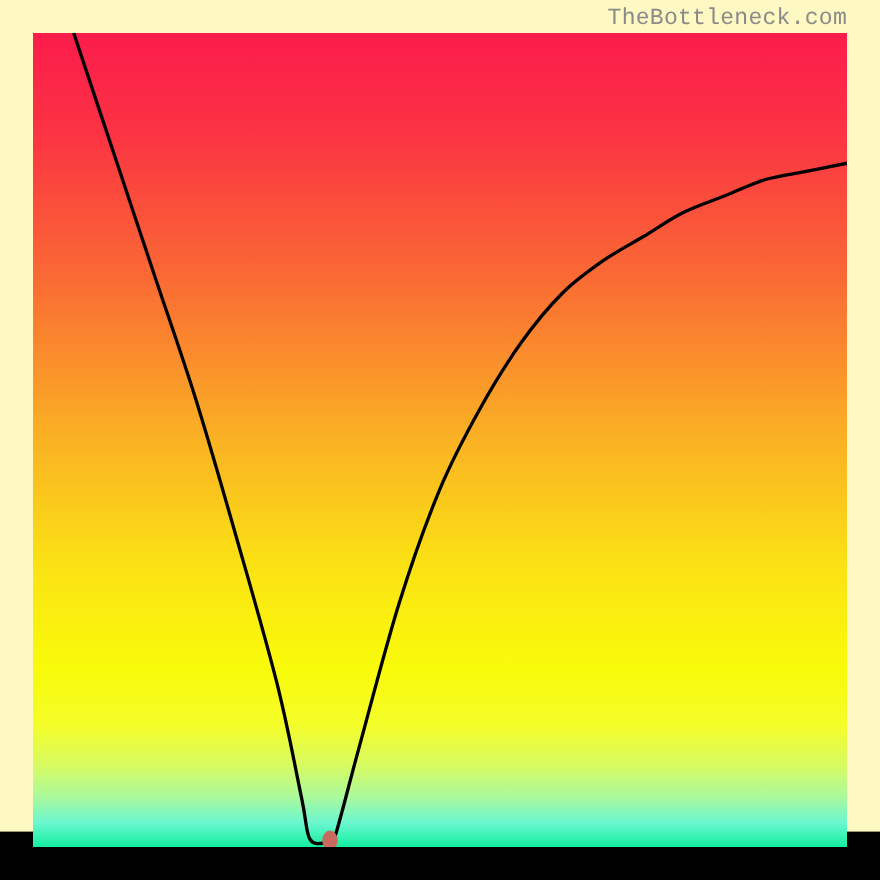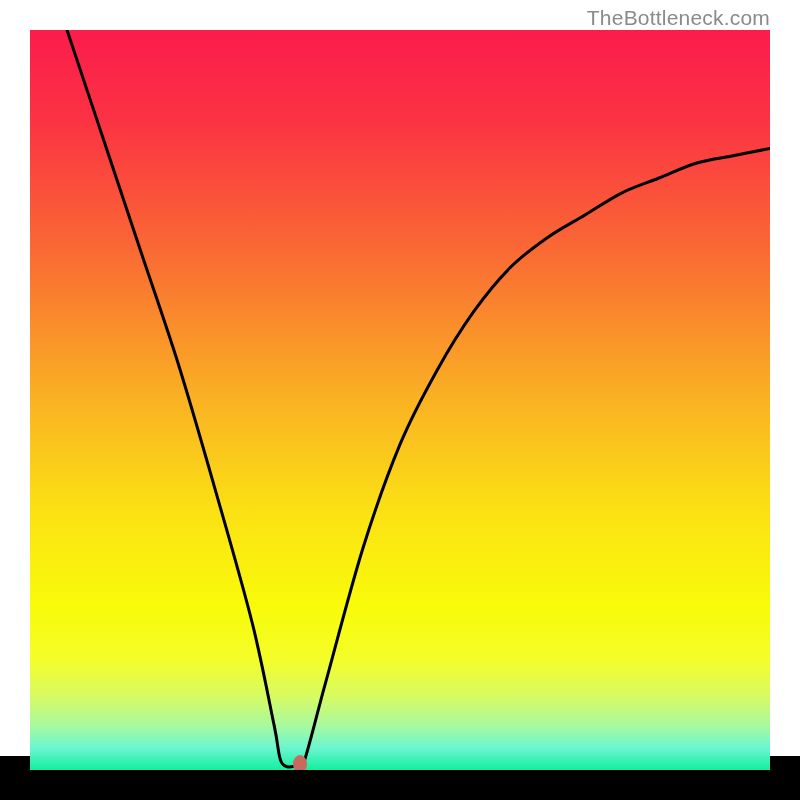--- a/index.html
+++ b/index.html
@@ -7,21 +7,22 @@
     padding: 0;
     width: 800px;
     height: 800px;
     background: #000;
     font-family: Arial, Helvetica, sans-serif;
   }
   .frame {
     position: relative;
     width: 800px;
     height: 756px;
-    background: #ffffff;
+    background: #fef9c3;
+    font-family: Liberation Mono, monospace;
   }
   .plot-area {
     position: absolute;
     left: 30px;
     top: 30px;
     width: 740px;
     height: 740px;
     overflow: hidden;
   }
   .gradient {

